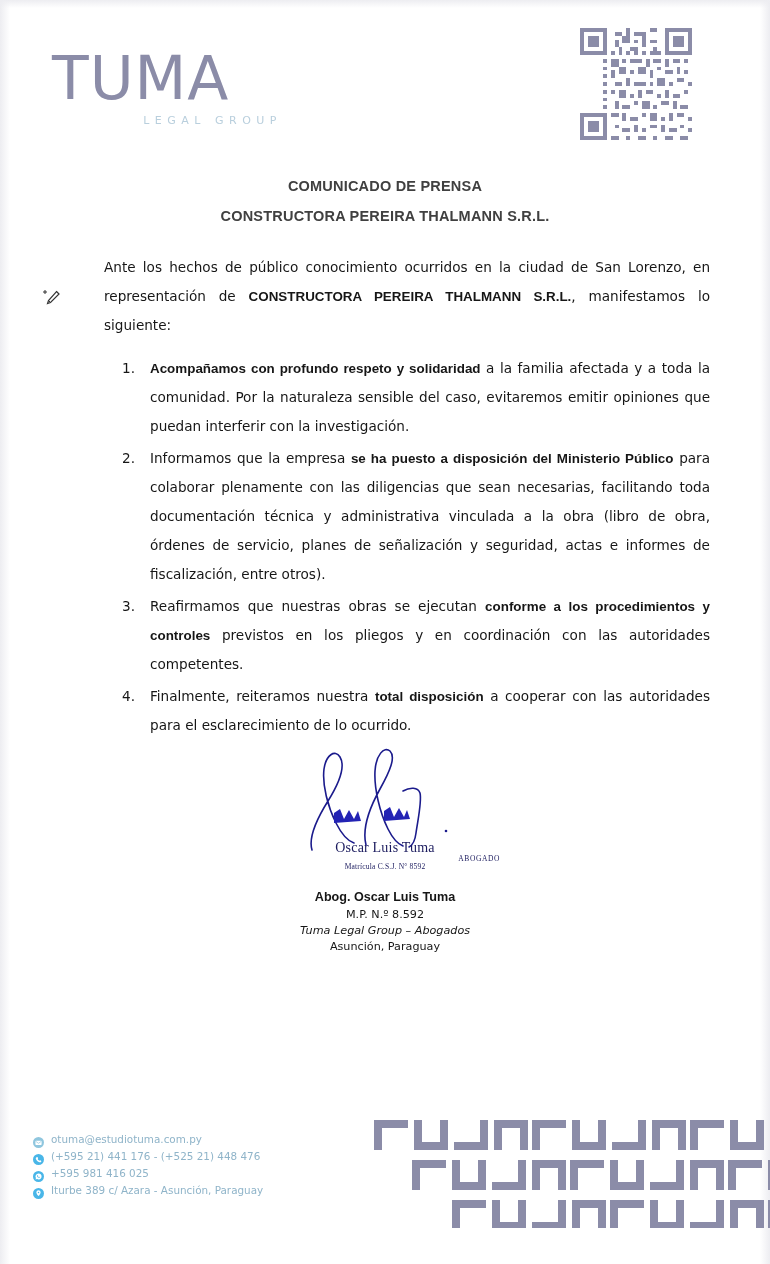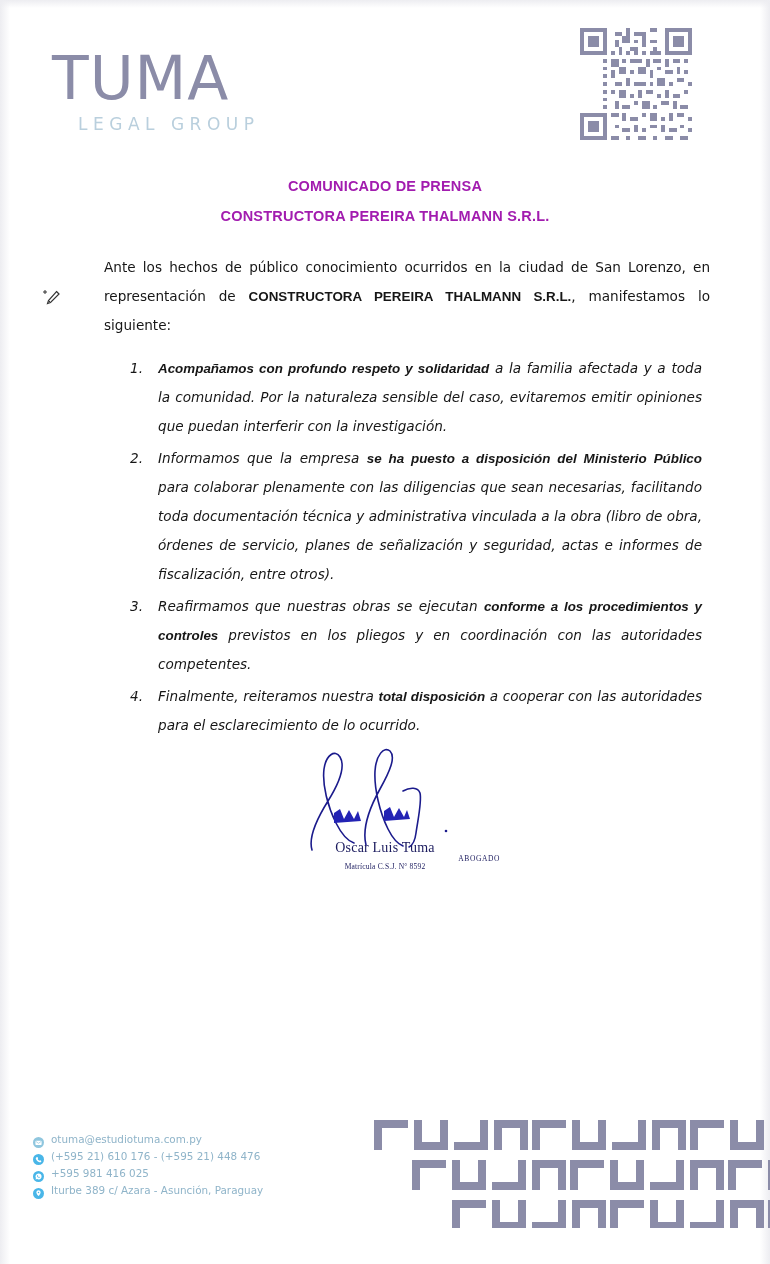--- a/index.html
+++ b/index.html
@@ -41,24 +41,25 @@
     color: #8b8ca8;
     line-height: 1;
     display: block;
     white-space: nowrap;
   }
   .logo-sub {
     display: block;
     margin-top: 6px;
     margin-left: 26px;
     font-family: "DejaVu Sans", sans-serif;
-    font-size: 17px;
+    font-size: 11px;
     letter-spacing: 5.5px;
     color: #b9cfdd;
     white-space: nowrap;
+    text-align: right;
   }
 
   .qr-wrap {
     position: absolute;
     right: 78px;
     top: 28px;
     width: 112px;
     height: 112px;
   }
   .qr-wrap svg { display: block; width: 112px; height: 112px; }
@@ -67,21 +68,21 @@
   .titles {
     position: absolute;
     top: 178px;
     left: 0;
     width: 770px;
     text-align: center;
   }
   .title-line {
     font-family: "Liberation Sans", sans-serif;
     font-weight: bold;
-    color: #a21caf;
+    color: #404040;
     font-size: 14.5px;
     letter-spacing: 0.2px;
   }
   .title-line.t1 { margin-bottom: 14px; }
   .title-line.t2 { font-size: 14.5px; }
 
   
   .doc-body {
     position: absolute;
     top: 253px;
@@ -90,25 +91,24 @@
     color: #161616;
     font-family: "DejaVu Sans", sans-serif;
     font-size: 13.6px;
     line-height: 29px;
     text-align: justify;
   }
   .intro { margin: 0 0 14px 0; text-align: justify; }
   .intro b { font-family: "Liberation Sans", sans-serif; font-weight: bold; font-size:13.4px;}
 
   ol.clauses {
-    margin: 8px;
+    margin: 0;
     padding-left: 46px;
     list-style: none;
     counter-reset: clause;
-    font-style: italic;
   }
   ol.clauses > li {
     position: relative;
     margin-bottom: 3px;
     text-align: justify;
     counter-increment: clause;
   }
   ol.clauses > li::before {
     content: counter(clause) ".";
     position: absolute;
@@ -401,20 +401,26 @@
         </g>
         <circle cx="176" cy="86" r="1.3" fill="#1b1b8c"></circle>
       </svg>
       <div class="stamp-text">
         <div class="stamp-name">Oscar Luis Tuma</div>
         <div class="stamp-role">ABOGADO</div>
         <div class="stamp-reg">Matrícula C.S.J. N° 8592</div>
       </div>
     </div>
 
+    <div class="sig-name-block">
+      <div class="sig-n1">Abog. Oscar Luis Tuma</div>
+      <div class="sig-n2">M.P. N.º 8.592</div>
+      <div class="sig-n3">Tuma Legal Group – Abogados</div>
+      <div class="sig-n4">Asunción, Paraguay</div>
+    </div>
   </div>
 
   <div class="footer">
 
     <ul class="contact-list">
       <li>
         <span class="c-icon">
           <svg viewBox="0 0 16 16" aria-hidden="true">
               <circle cx="8" cy="8" r="8" fill="#8fc6de"></circle>
               <rect x="3.5" y="5.5" width="9" height="6" rx="1" fill="#ffffff"></rect>
@@ -423,21 +429,21 @@
         </span>
         <span>otuma@estudiotuma.com.py</span>
       </li>
       <li>
         <span class="c-icon">
           <svg viewBox="0 0 16 16" aria-hidden="true">
               <circle cx="8" cy="8" r="8" fill="#49b6e8"></circle>
               <path d="M5.4 4.6 c1 -0.4 1.6 0.6 2 1.5 c0.2 0.5 -0.6 0.9 -0.5 1.3 c0.3 1 1.3 2 2.3 2.3 c0.4 0.1 0.8 -0.7 1.3 -0.5 c0.9 0.4 1.9 1 1.5 2 c-0.3 0.8 -1.5 1.1 -2.6 0.7 C7 11.1 4.9 9 4.2 7.1 c-0.4 -1.1 0 -2.2 1.2 -2.5 z" fill="#ffffff"></path>
             </svg>
         </span>
-        <span>(+595 21) 610 176 - (+595 21) 448 476</span>
+        <span>(+595 21) 441 176 - (+525 21) 448 476</span>
       </li>
       <li>
         <span class="c-icon">
           <svg viewBox="0 0 16 16" aria-hidden="true">
               <circle cx="8" cy="8" r="8" fill="#49b6e8"></circle>
               <path d="M8 3.6 a4.4 4.4 0 0 0 -3.8 6.6 L3.7 12.3 l2.2 -0.5 A4.4 4.4 0 1 0 8 3.6 z" fill="#ffffff"></path>
               <path d="M6.4 6 c0.5 -0.2 0.8 0.3 1 0.8 c0.1 0.3 -0.3 0.5 -0.2 0.7 c0.2 0.5 0.7 1 1.2 1.2 c0.2 0.1 0.4 -0.3 0.7 -0.2 c0.5 0.2 1 0.5 0.8 1 c-0.2 0.4 -0.8 0.6 -1.4 0.4 c-1.2 -0.4 -2.2 -1.4 -2.5 -2.4 c-0.2 -0.6 0 -1.2 0.4 -1.5 z" fill="#49b6e8"></path>
             </svg>
         </span>
         <span>+595 981 416 025</span>

